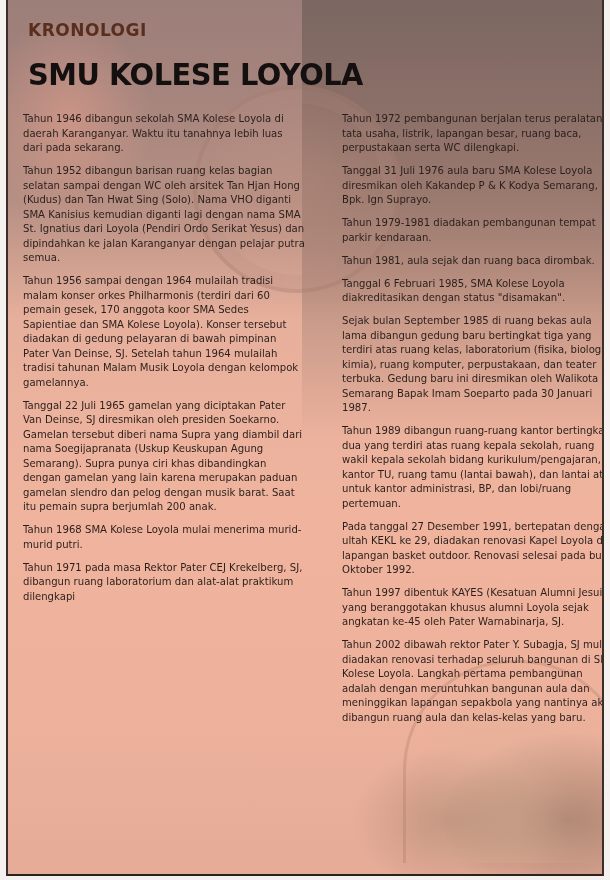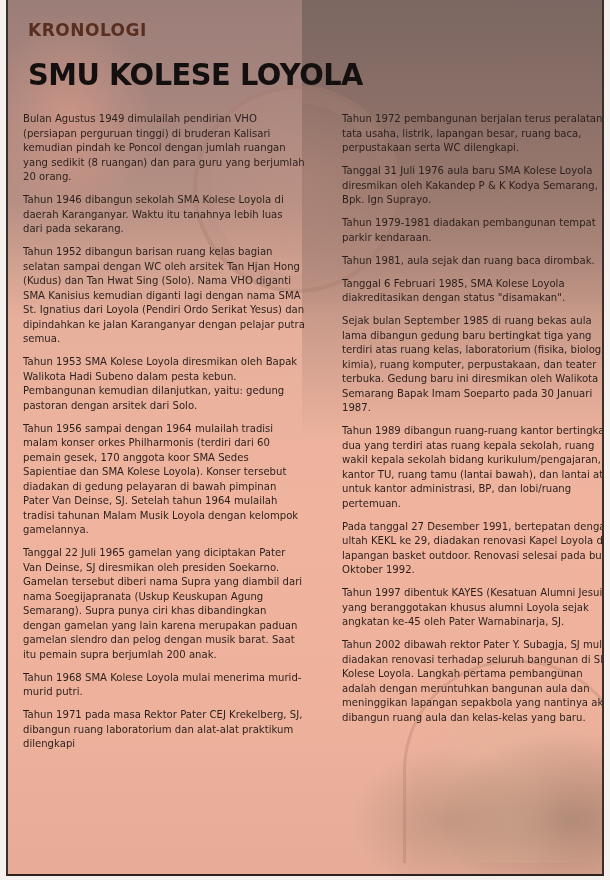--- a/index.html
+++ b/index.html
@@ -55,24 +55,22 @@
 
 <div class="page">
   <div class="right-shade"></div>
   <div class="seal"></div>
   <div class="seal-bottom"></div>
 
   <h2 class="header-kicker">KRONOLOGI</h2>
   <h1 class="header-title">SMU KOLESE LOYOLA</h1>
 
   <div class="col left">
-    <p class="entry">Bulan Agustus 1949 dimulailah pendirian VHO (persiapan perguruan tinggi) di bruderan Kalisari kemudian pindah ke Poncol dengan jumlah ruangan yang sedikit (8 ruangan) dan para guru yang berjumlah 20 orang.</p>
     <p class="entry">Tahun 1946 dibangun sekolah SMA Kolese Loyola di daerah Karanganyar. Waktu itu tanahnya lebih luas dari pada sekarang.</p>
     <p class="entry">Tahun 1952 dibangun barisan ruang kelas bagian selatan sampai dengan WC oleh arsitek Tan Hjan Hong (Kudus) dan Tan Hwat Sing (Solo). Nama VHO diganti SMA Kanisius kemudian diganti lagi dengan nama SMA St. Ignatius dari Loyola (Pendiri Ordo Serikat Yesus) dan dipindahkan ke jalan Karanganyar dengan pelajar putra semua.</p>
-    <p class="entry">Tahun 1953 SMA Kolese Loyola diresmikan oleh Bapak Walikota Hadi Subeno dalam pesta kebun. Pembangunan kemudian dilanjutkan, yaitu: gedung pastoran dengan arsitek dari Solo.</p>
     <p class="entry">Tahun 1956 sampai dengan 1964 mulailah tradisi malam konser orkes Philharmonis (terdiri dari 60 pemain gesek, 170 anggota koor SMA Sedes Sapientiae dan SMA Kolese Loyola). Konser tersebut diadakan di gedung pelayaran di bawah pimpinan Pater Van Deinse, SJ. Setelah tahun 1964 mulailah tradisi tahunan Malam Musik Loyola dengan kelompok gamelannya.</p>
     <p class="entry">Tanggal 22 Juli 1965 gamelan yang diciptakan Pater Van Deinse, SJ diresmikan oleh presiden Soekarno. Gamelan tersebut diberi nama Supra yang diambil dari nama Soegijapranata (Uskup Keuskupan Agung Semarang). Supra punya ciri khas dibandingkan dengan gamelan yang lain karena merupakan paduan gamelan slendro dan pelog dengan musik barat. Saat itu pemain supra berjumlah 200 anak.</p>
     <p class="entry">Tahun 1968 SMA Kolese Loyola mulai menerima murid-murid putri.</p>
     <p class="entry">Tahun 1971 pada masa Rektor Pater CEJ Krekelberg, SJ, dibangun ruang laboratorium dan alat-alat praktikum dilengkapi</p>
   </div>
 
   <div class="col right">
     <p class="entry">Tahun 1972 pembangunan berjalan terus peralatan tata usaha, listrik, lapangan besar, ruang baca, perpustakaan serta WC dilengkapi.</p>
     <p class="entry">Tanggal 31 Juli 1976 aula baru SMA Kolese Loyola diresmikan oleh Kakandep P &amp; K Kodya Semarang, Bpk. Ign Suprayo.</p>
     <p class="entry">Tahun 1979-1981 diadakan pembangunan tempat parkir kendaraan.</p>

